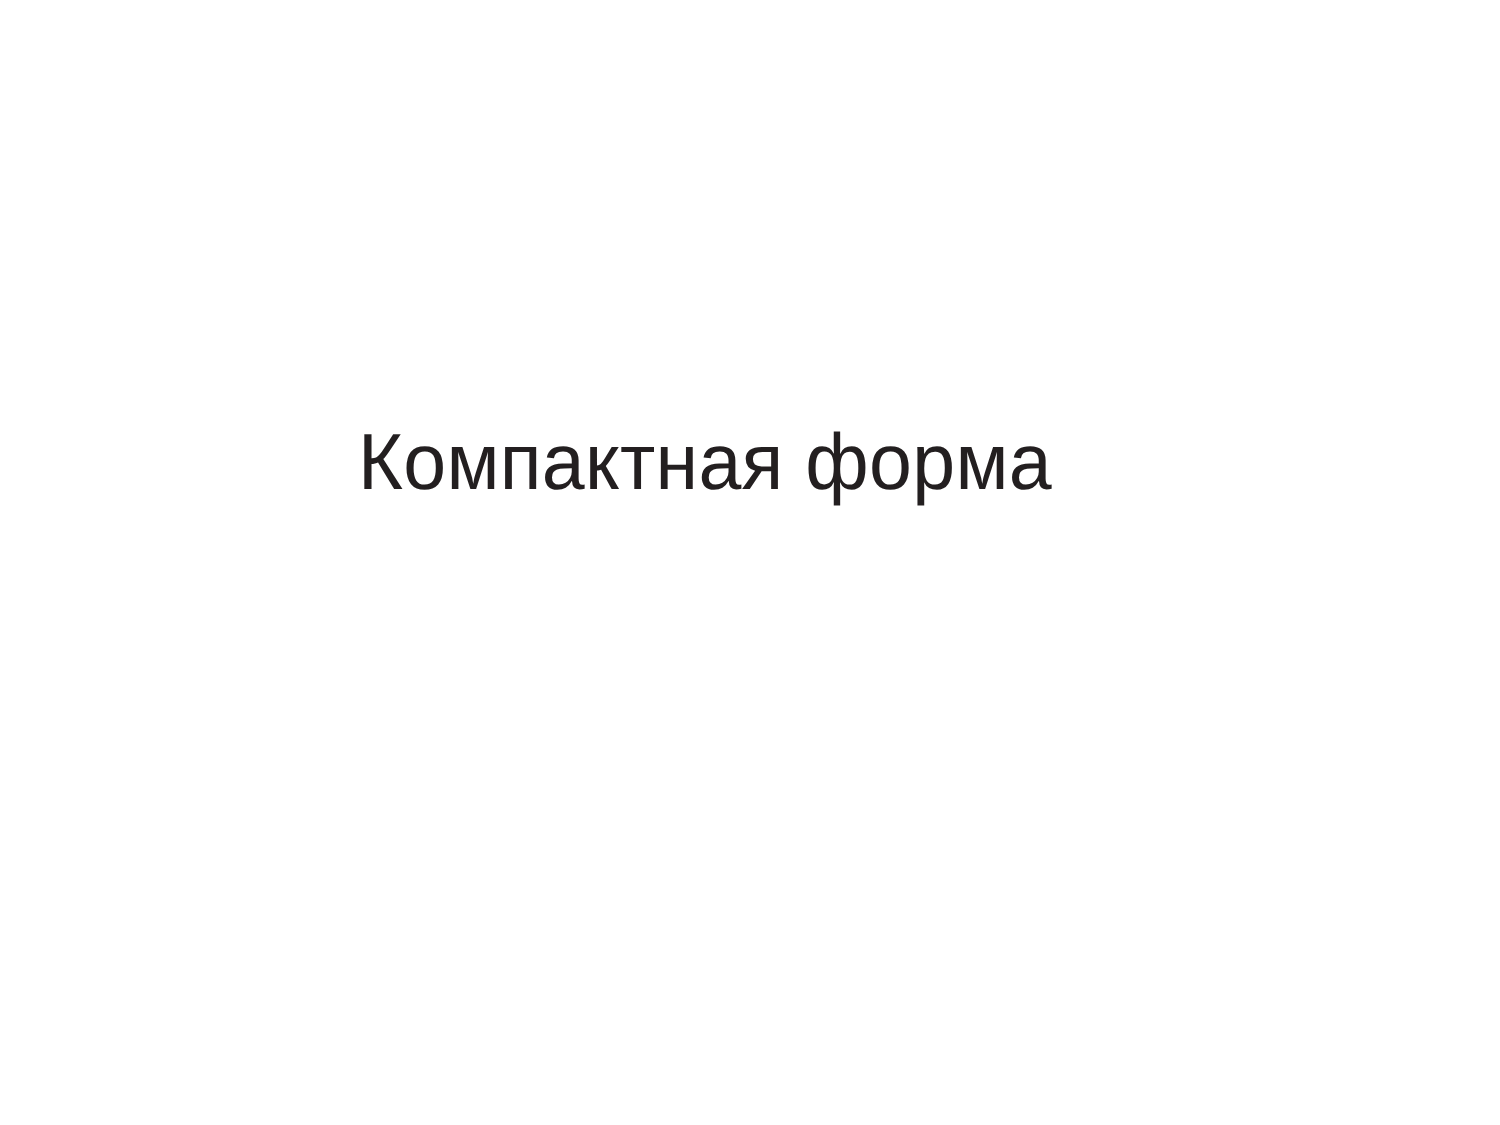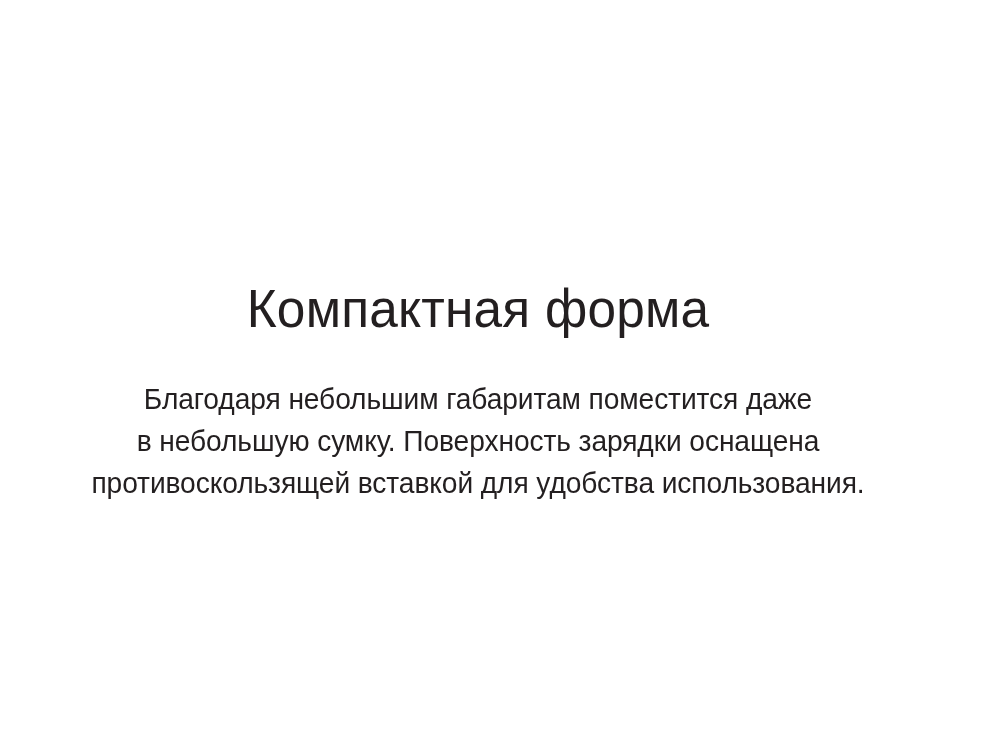--- a/index.html
+++ b/index.html
@@ -18,21 +18,21 @@
   .slide {
     position: relative;
     width: 1000px;
     height: 750px;
     background: #ffffff;
     box-sizing: border-box;
   }
 
   .content-block {
     position: absolute;
-    left: 8px;
+    left: 0;
     top: 0;
     width: 940px;
     height: 750px;
     display: flex;
     flex-direction: column;
     align-items: center;
     justify-content: flex-start;
   }
 
   .slide-title {
@@ -78,21 +78,16 @@
 </style>
 </head>
 <body>
 
 <div class="slide">
 
   <div class="content-block">
 
     <h1 class="slide-title">Компактная форма</h1>
 
-    <div class="slide-body">
-      <span class="body-line">Благодаря небольшим габаритам поместится даже</span>
-      <span class="body-line">в небольшую сумку. Поверхность зарядки оснащена</span>
-      <span class="body-line">противоскользящей вставкой для удобства использования.</span>
-    </div>
 
   </div>
 
 </div>
 
 </body></html>

